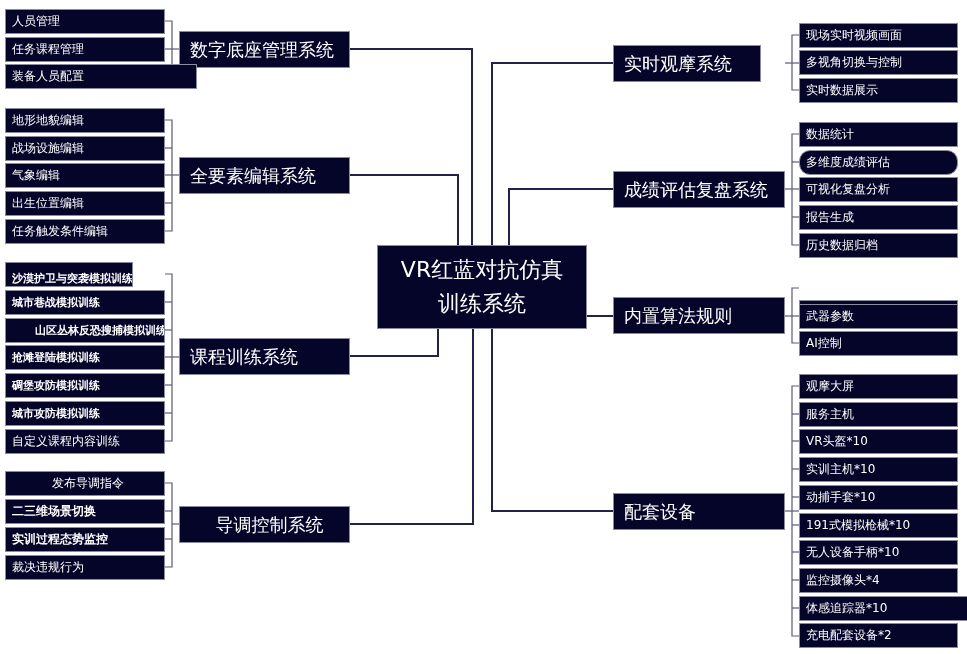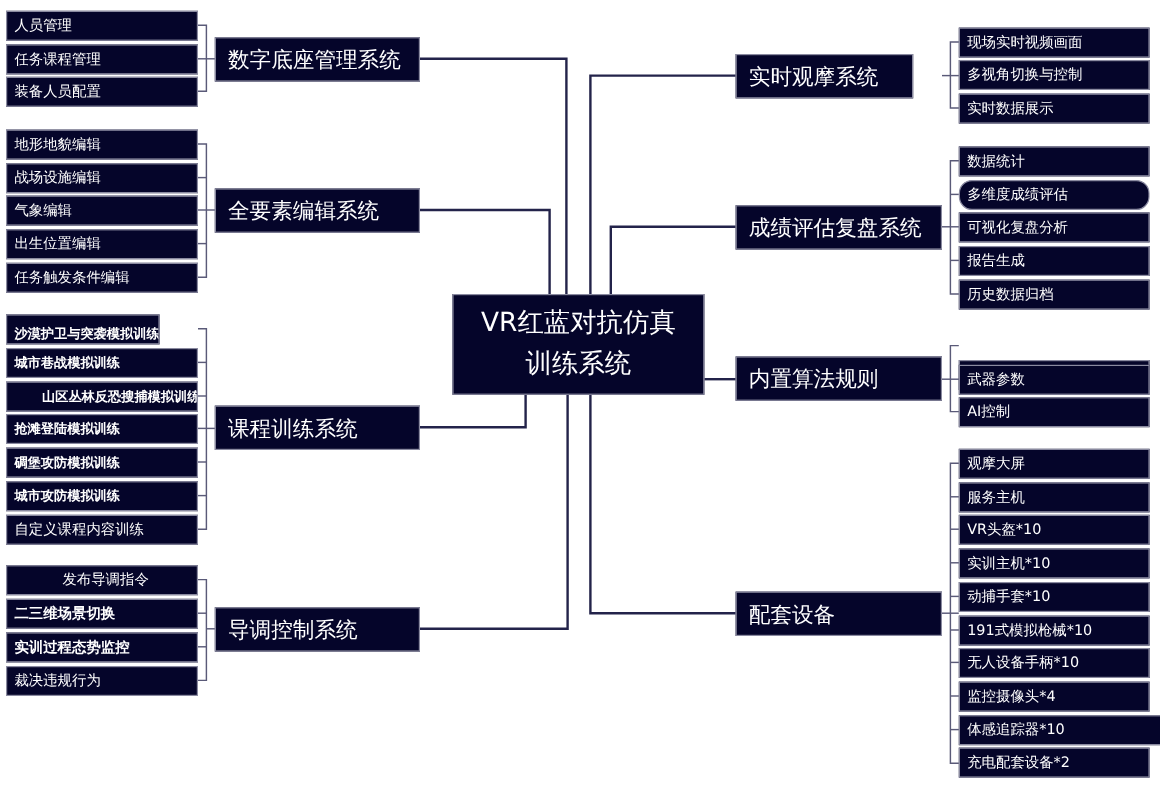--- a/index.html
+++ b/index.html
@@ -84,21 +84,21 @@
 
 <div class="box sys" style="left:179px; top:31px; width:171px;">
   <span>数字底座管理系统</span>
 </div>
 <div class="box leaf" style="left:5px; top:9px; width:160px;">
     <span>人员管理</span>
   </div>
 <div class="box leaf" style="left:5px; top:37px; width:160px;">
     <span>任务课程管理</span>
   </div>
-<div class="box leaf" style="left:5px; top:64px; width:160px;">
+<div class="box leaf" style="left:5px; top:64px; width:192px;">
     <span>装备人员配置</span>
   </div>
 
 <div class="box sys" style="left:179px; top:157px; width:171px;">
   <span>全要素编辑系统</span>
 </div>
 <div class="box leaf" style="left:5px; top:108px; width:160px;">
     <span>地形地貌编辑</span>
   </div>
 <div class="box leaf" style="left:5px; top:136px; width:160px;">
@@ -132,21 +132,21 @@
 <div class="box leaf bold" style="left:5px; top:373px; width:160px; font-size:11px;">
     <span>碉堡攻防模拟训练</span>
   </div>
 <div class="box leaf bold" style="left:5px; top:401px; width:160px; font-size:11px;">
     <span>城市攻防模拟训练</span>
   </div>
 <div class="box leaf" style="left:5px; top:429px; width:160px;">
     <span>自定义课程内容训练</span>
   </div>
 
-<div class="box sys" style="left:179px; top:506px; width:171px;">
+<div class="box sys" style="left:179px; top:506px; width:171px;justify-content:center;">
   <span>导调控制系统</span>
 </div>
 <div class="box leaf" style="left:5px; top:471px; width:160px;justify-content:center;">
     <span>发布导调指令</span>
   </div>
 <div class="box leaf bold" style="left:5px; top:499px; width:160px;">
     <span>二三维场景切换</span>
   </div>
 <div class="box leaf bold" style="left:5px; top:527px; width:160px;">
     <span>实训过程态势监控</span>

